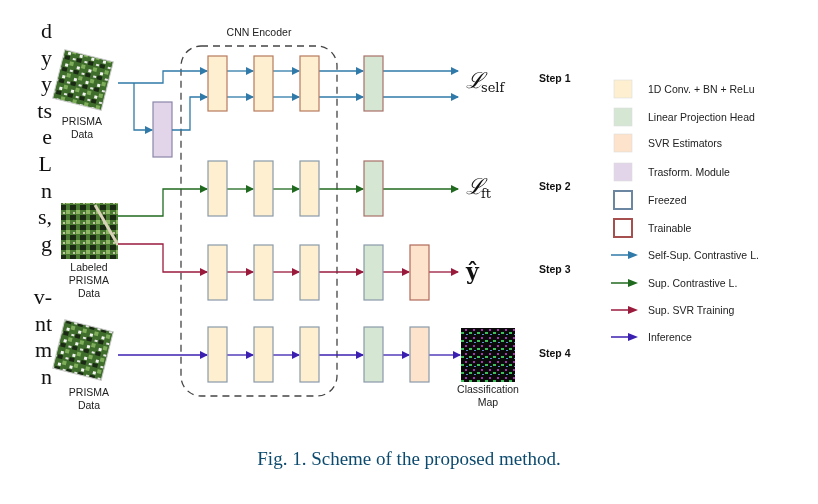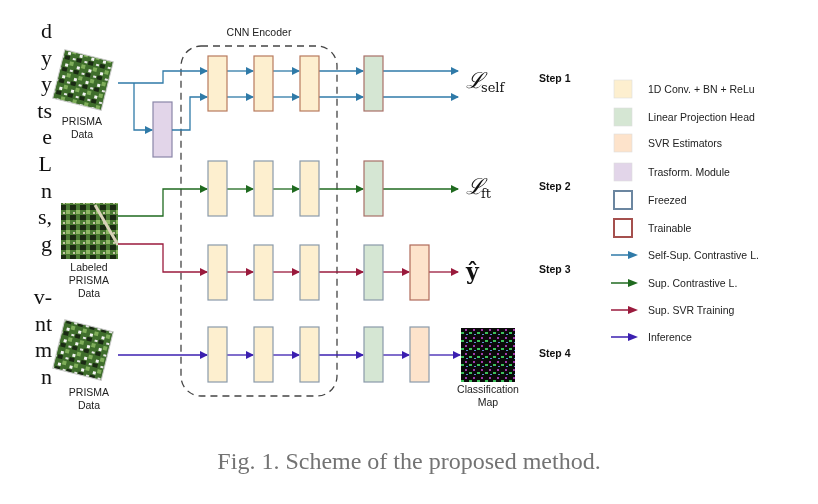--- a/index.html
+++ b/index.html
@@ -2,21 +2,21 @@
 <html><head>
 <meta charset="utf-8">
 <style>
   html,body{margin:0;padding:0;background:#fff;}
   body{width:818px;height:504px;position:relative;overflow:hidden;font-family:"Liberation Sans",sans-serif;}
   .body-text{position:absolute;left:0;top:18px;width:52px;font-family:"Liberation Serif",serif;font-size:22px;line-height:26.6px;color:#111;text-align:right;}
   .body-text div{height:26.6px;}
   svg{position:absolute;left:0;top:0;}
   .lbl{font-family:"Liberation Sans",sans-serif;font-size:10.5px;fill:#222;}
   .step{font-family:"Liberation Sans",sans-serif;font-size:10.5px;font-weight:bold;fill:#111;}
-  .caption{position:absolute;left:0;width:818px;top:448px;text-align:center;font-family:"Liberation Serif",serif;font-size:24px;color:#737373;}
+  .caption{position:absolute;left:0;width:818px;top:448px;text-align:center;font-family:"Liberation Serif",serif;font-size:19px;color:#0c4a6e;}
   .math{font-family:"DejaVu Serif",serif;fill:#111;}
 </style>
 </head>
 <body>
 
 <div class="body-text">
   <div>d</div>
   <div>y</div>
   <div>y</div>
   <div>ts</div>

